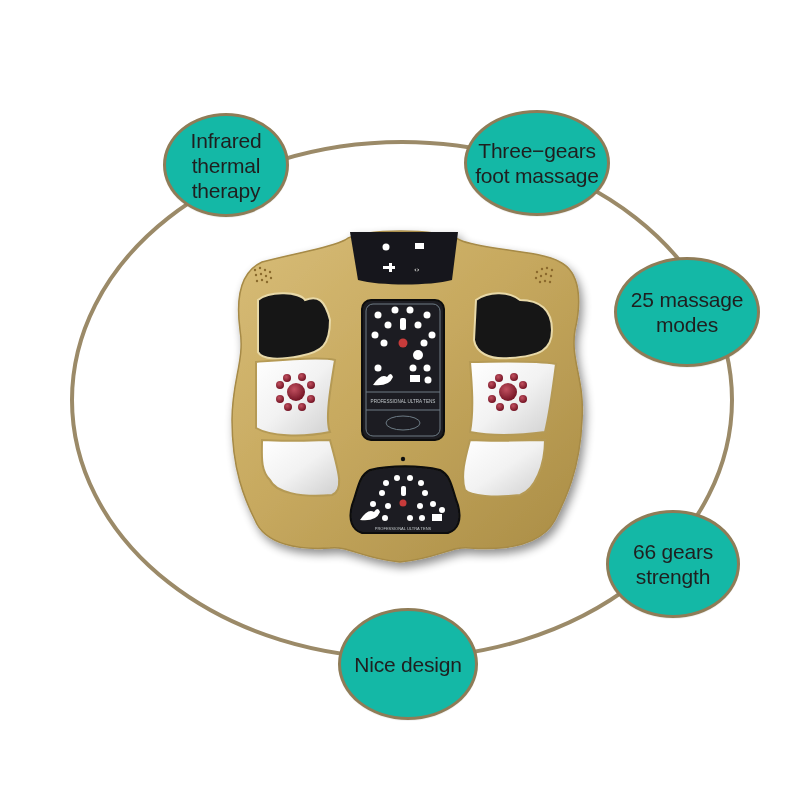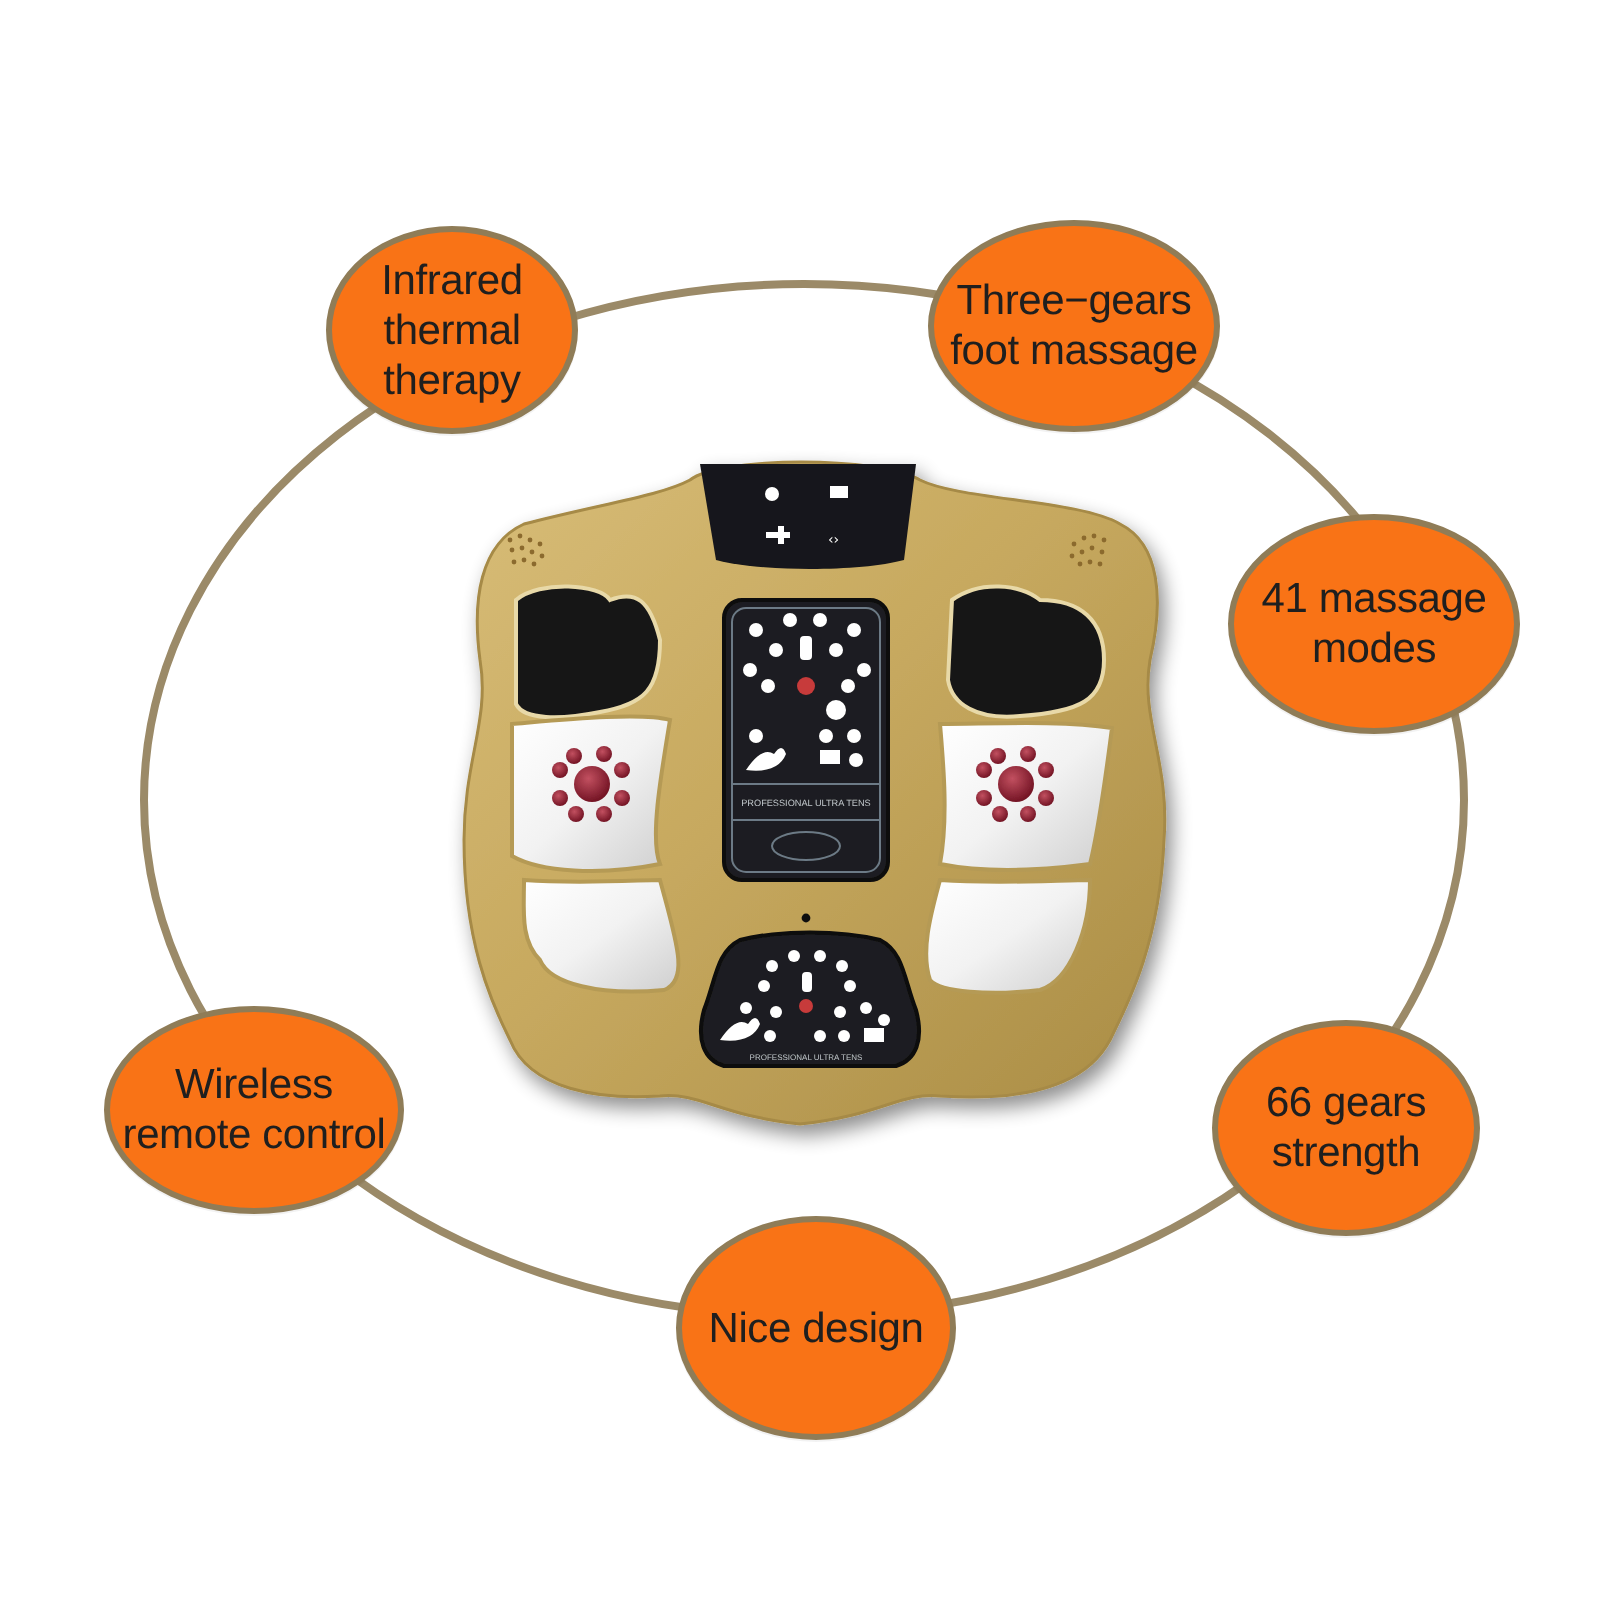--- a/index.html
+++ b/index.html
@@ -1,20 +1,20 @@
 <!DOCTYPE html>
 <html><head>
 <meta charset="utf-8">
 <style>
   html, body { margin:0; padding:0; background:#ffffff; }
   body { width:800px; height:800px; position:relative; overflow:hidden; font-family:"Liberation Sans", sans-serif; }
   #stage { position:absolute; left:0; top:0; width:800px; height:800px; }
   .bubble {
     position:absolute; box-sizing:border-box;
-    background:#f97316; border:3px solid #8f7c57; border-radius:50%;
+    background:#14b8a6; border:3px solid #8f7c57; border-radius:50%;
     display:flex; align-items:center; justify-content:center; text-align:center;
     color:#1f1f1f; font-size:21px; line-height:25px; letter-spacing:-0.2px;
     box-shadow: 0 1px 0 rgba(0,0,0,0.05);
   }
   .bubble span { white-space:pre-line; display:block; }
 </style>
 </head>
 <body>
 
 <div id="stage">
@@ -181,26 +181,22 @@
   <div class="bubble" style="left:163px;top:113px;width:126px;height:104px;">
     <span>Infrared
 thermal
 therapy</span>
   </div>
   <div class="bubble" style="left:464px;top:110px;width:146px;height:106px;">
     <span>Three−gears
 foot massage</span>
   </div>
   <div class="bubble" style="left:614px;top:257px;width:146px;height:110px;">
-    <span>41 massage
+    <span>25 massage
 modes</span>
-  </div>
-  <div class="bubble" style="left:52px;top:503px;width:150px;height:104px;">
-    <span>Wireless
-remote control</span>
   </div>
   <div class="bubble" style="left:606px;top:510px;width:134px;height:108px;">
     <span>66 gears
 strength</span>
   </div>
   <div class="bubble" style="left:338px;top:608px;width:140px;height:112px;">
     <span>Nice design</span>
   </div>
 </div>
 

